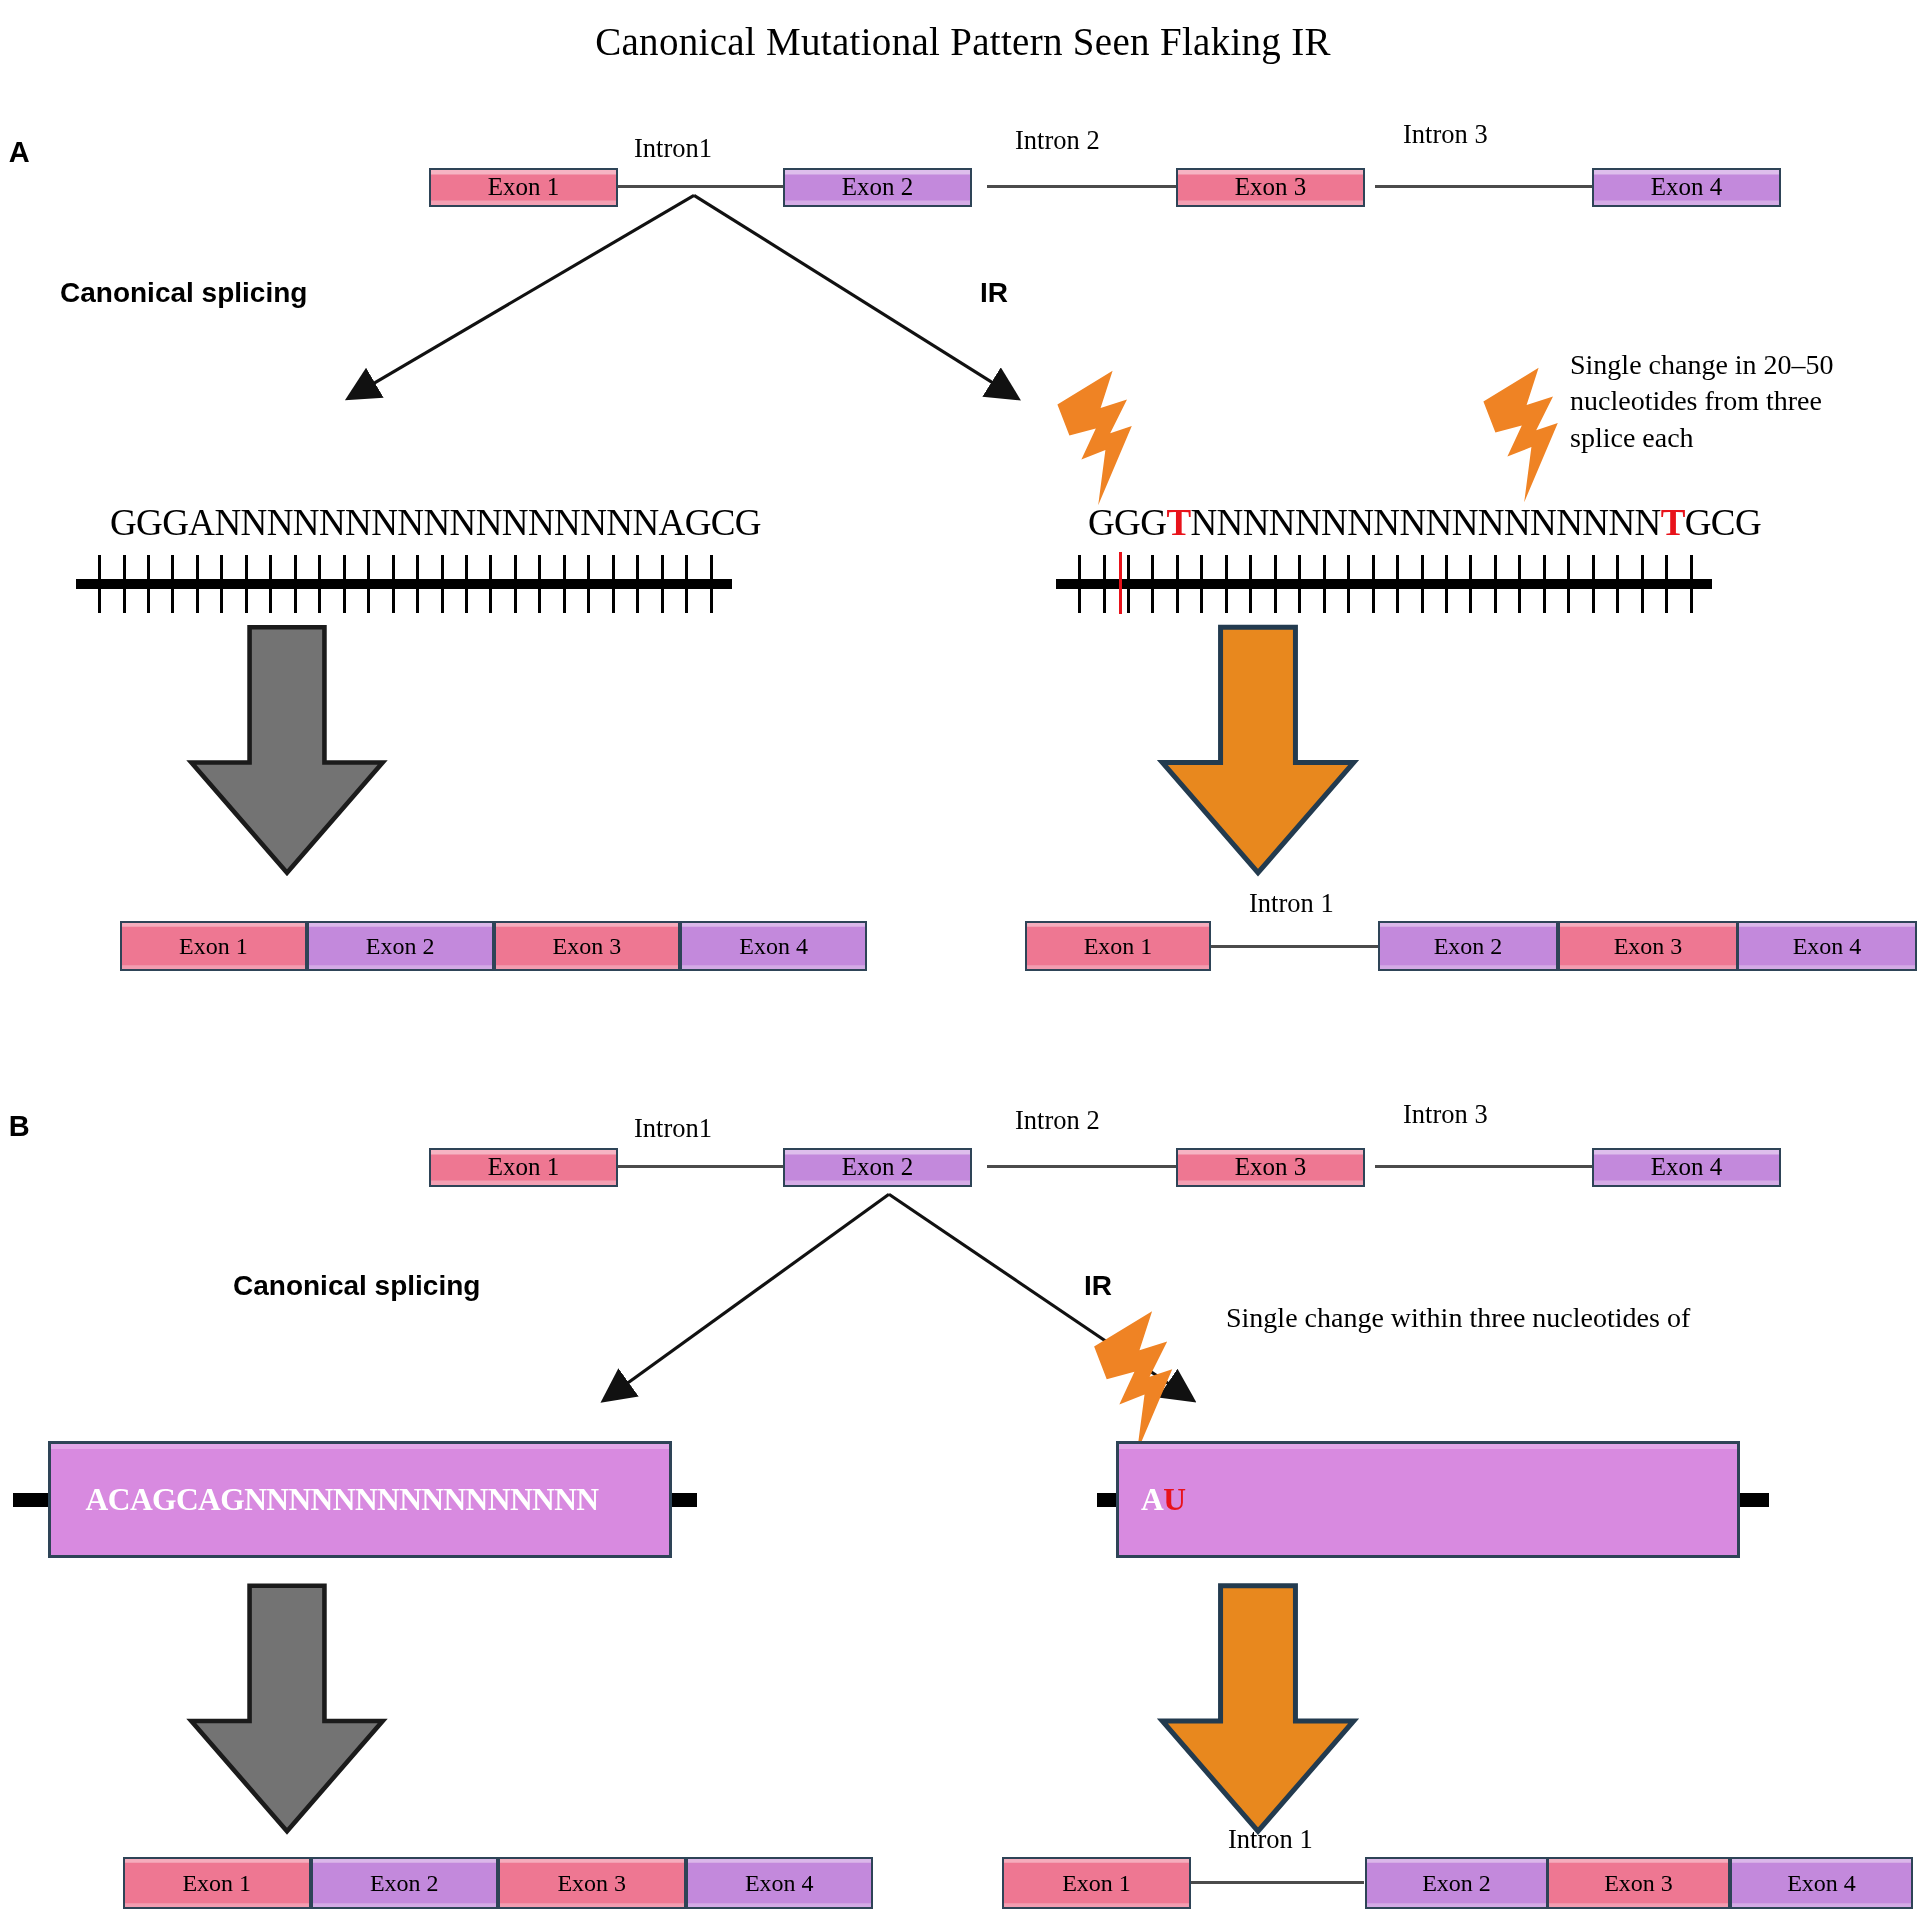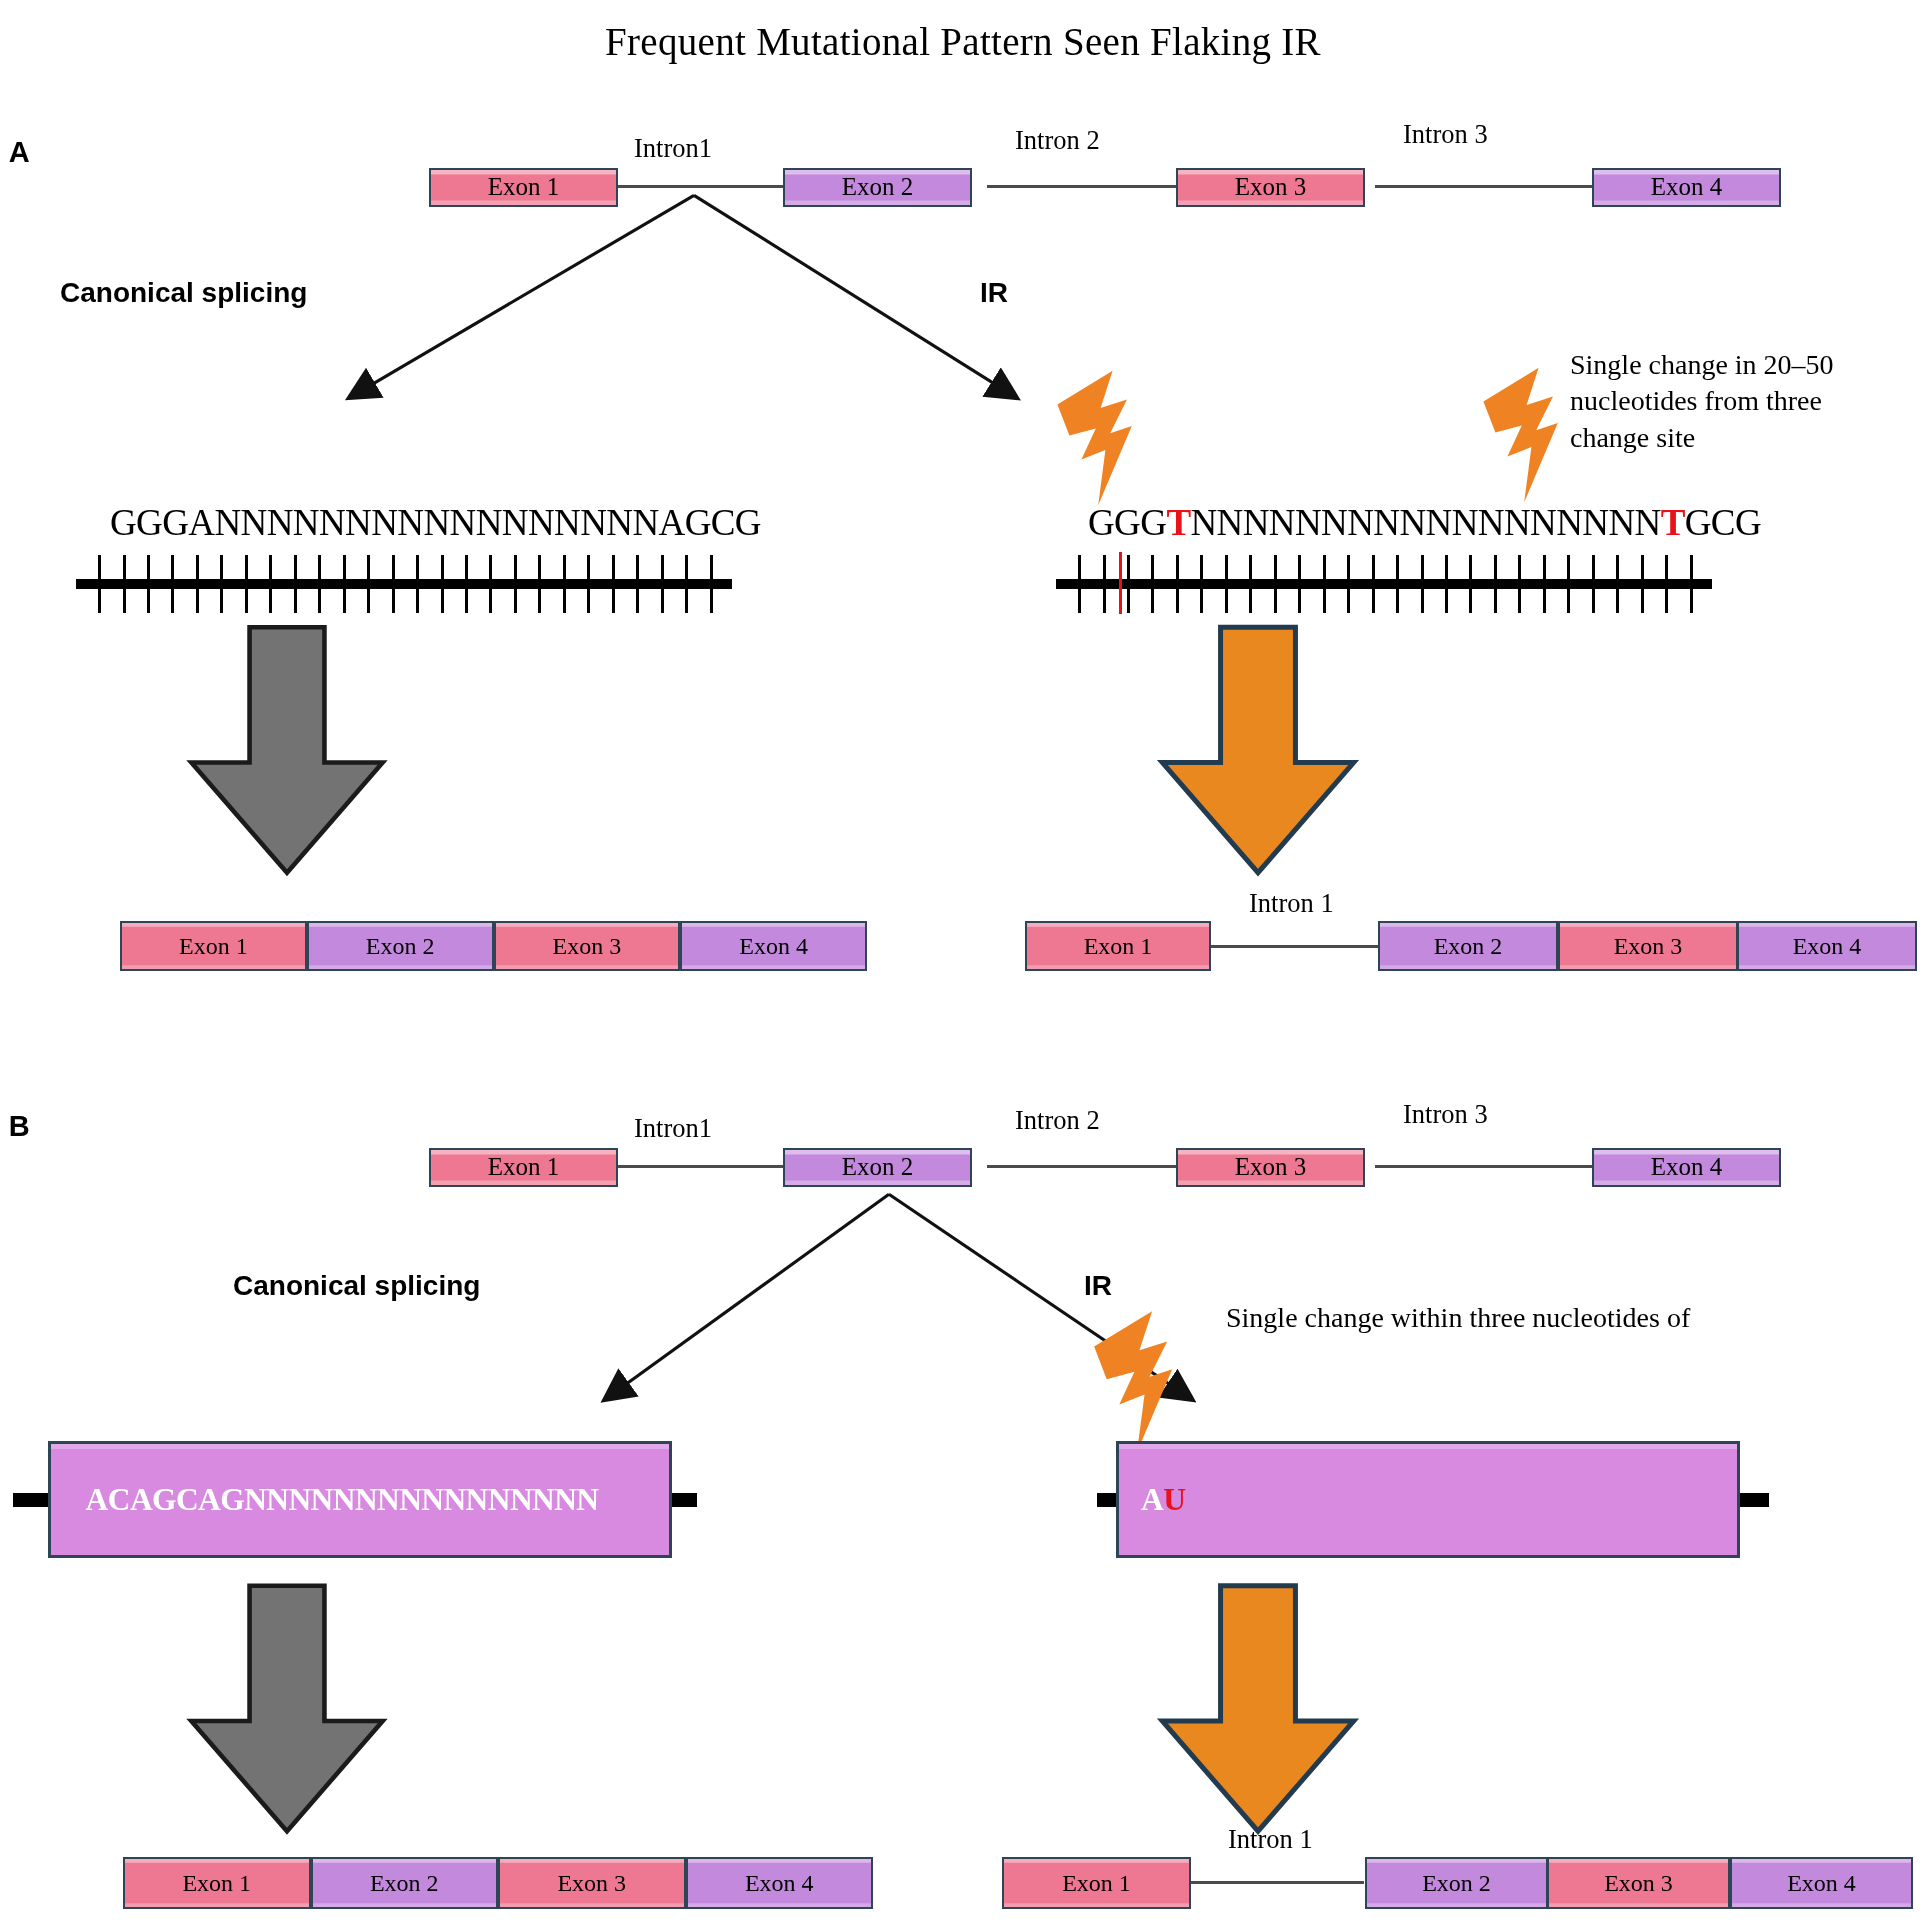--- a/index.html
+++ b/index.html
@@ -77,21 +77,21 @@
     box-shadow:inset 0 5px 0 rgba(255,255,255,.25);
   }
   .exon-seq-box .mut{color:#e8121a;}
   .stub{background:#000;height:14px;}
 
   svg{display:block;overflow:visible;}
 </style>
 </head>
 <body>
 
-<div class="abs" id="figure-title">Frequent Mutational Pattern Seen Flaking IR</div>
+<div class="abs" id="figure-title">Canonical Mutational Pattern Seen Flaking IR</div>
 
 <div class="abs panel-letter" style="top:136px;">A</div>
 
 <div class="abs" style="top:158px;left:429px;width:1318px;height:57px;">
 
   <div class="abs intron-line" style="left:183px;top:26.5px;width:177px;"></div>
   <div class="abs intron-line" style="left:558px;top:26.5px;width:202px;"></div>
   <div class="abs intron-line" style="left:946px;top:26.5px;width:227px;"></div>
 
   <div class="abs exon pink" style="left:0px;top:9.5px;width:189px;height:39px;">Exon 1</div>
@@ -190,21 +190,21 @@
 </div>
 <div class="abs" style="top:350px;left:1469px;">
   <svg width="120" height="158" viewBox="0 0 100 130">
     <path fill="#ef8324" d="M12 42 L58 14 L48 45 L70 38 L56 66 L74 60 L46 126 L52 80 L32 88 L44 62 L22 68 Z"></path>
   </svg>
 </div>
 
 <div class="abs annotation" style="top:347px;left:1570px;width:344px;">
   <span>Single change in 20–50</span>
   <span>nucleotides   from   three</span>
-  <span>change site</span>
+  <span>splice each</span>
 </div>
 
 <div class="abs" style="top:621px;left:183px;">
   <svg width="208" height="258" viewBox="0 0 100 124">
     <path fill="#737373" stroke="#1b1b1b" stroke-width="2.2" d="M32 3 L68 3 L68 68 L96 68 L50 121 L4 68 L32 68 Z"></path>
   </svg>
 </div>
 <div class="abs" style="top:621px;left:1154px;">
   <svg width="208" height="258" viewBox="0 0 100 124">
     <path fill="#e8881e" stroke="#233b4f" stroke-width="2.4" d="M32 3 L68 3 L68 68 L96 68 L50 121 L4 68 L32 68 Z"></path>

